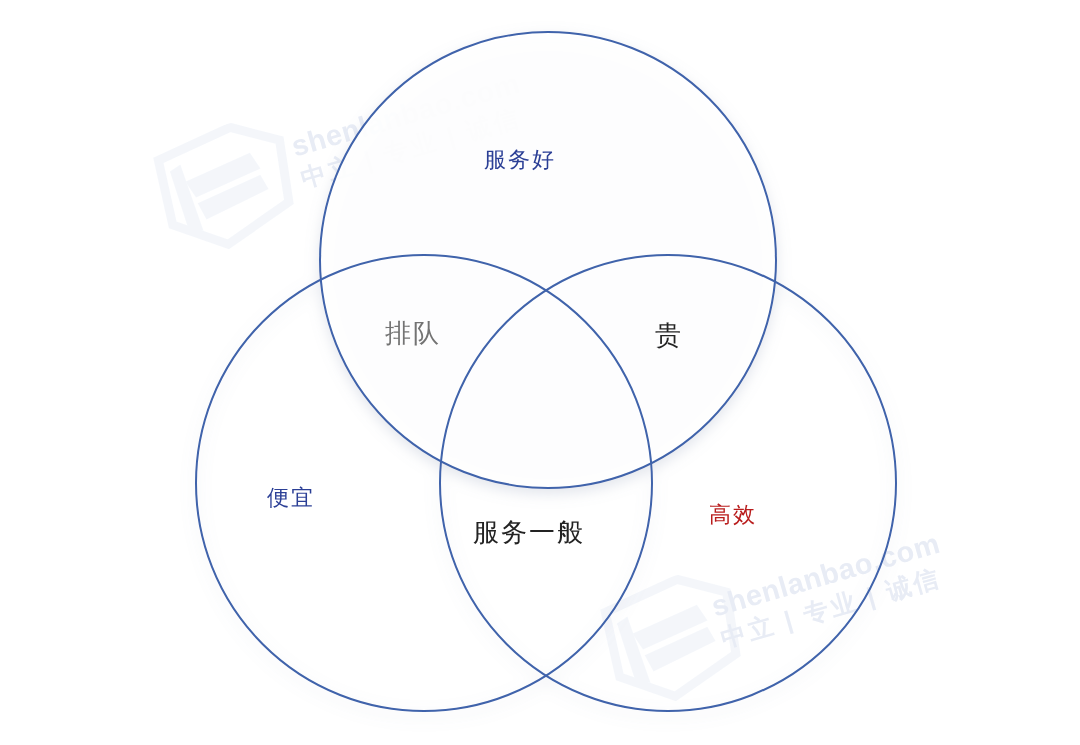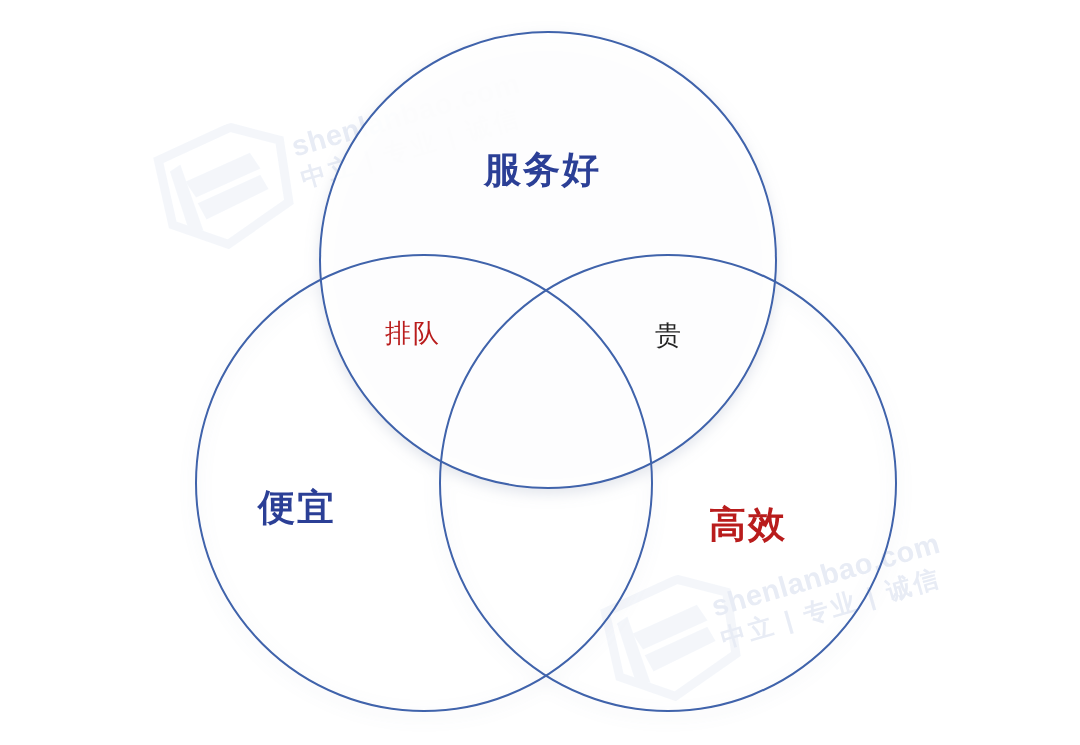--- a/index.html
+++ b/index.html
@@ -75,32 +75,32 @@
     top: 578px;
     transform: rotate(-16deg);
   }
   .lbl {
     position: absolute;
     white-space: nowrap;
     font-family: "Liberation Sans", "DejaVu Sans", sans-serif;
   }
   .lbl-major {
     color: #2b3f96;
-    font-size: 37px;
-    font-weight: 700;
+    font-size: 22px;
+    font-weight: 400;
     letter-spacing: 2px;
   }
   .lbl-minor {
     color: #232323;
     font-size: 26px;
     font-weight: 400;
     letter-spacing: 2px;
   }
   #label-top     { left: 484px; top: 145px; }
-  #label-left    { left: 258px; top: 483px; }
+  #label-left    { left: 267px; top: 483px; }
   #label-right   { left: 709px; top: 500px; }
   #label-ab      { left: 385px; top: 316px; }
   #label-bc      { left: 655px; top: 318px; }
   #label-abc     { left: 473px; top: 515px; }
 </style>
 </head>
 <body>
 
 <div id="stage" style="background: rgb(255, 255, 255);">
 
@@ -142,18 +142,19 @@
       <circle id="circle-right" cx="668" cy="483" r="228" fill="#ffffff" fill-opacity="0.0" stroke="#3f63ab" stroke-width="2"></circle>
     </g>
   </svg>
 
   <div class="lbl lbl-major" id="label-top" style="color: rgb(43, 63, 150);">服务好</div>
 
   <div class="lbl lbl-major" id="label-left" style="color: rgb(43, 63, 150);">便宜</div>
 
   <div class="lbl lbl-major" id="label-right" style="color: #b91c1c;">高效</div>
 
-  <div class="lbl lbl-minor" id="label-ab" style="color: #b91c1c;">排队</div>
+  <div class="lbl lbl-minor" id="label-ab" style="color: #737373;">排队</div>
 
   <div class="lbl lbl-minor" id="label-bc" style="color: rgb(35, 35, 35);">贵</div>
 
+  <div class="lbl lbl-minor" id="label-abc" style="color: rgb(35, 35, 35);">服务一般</div>
 
 </div>
 
 </body></html>

